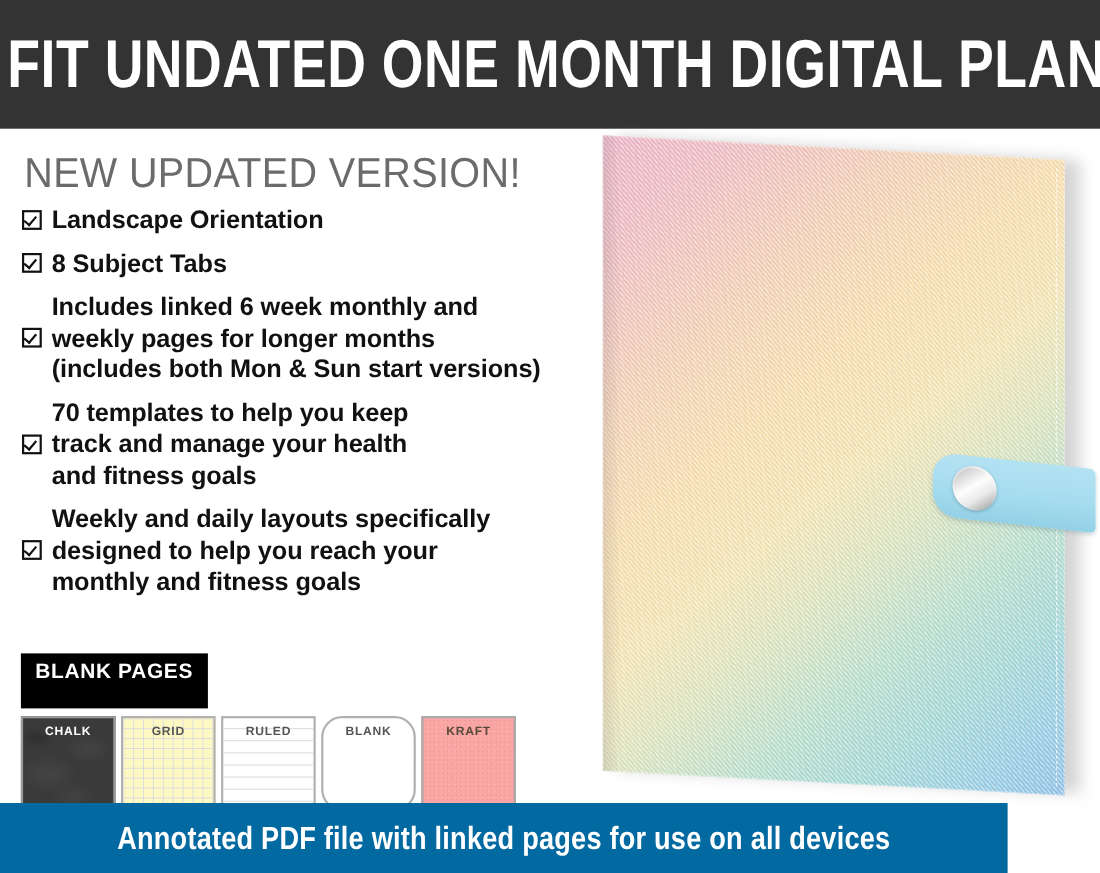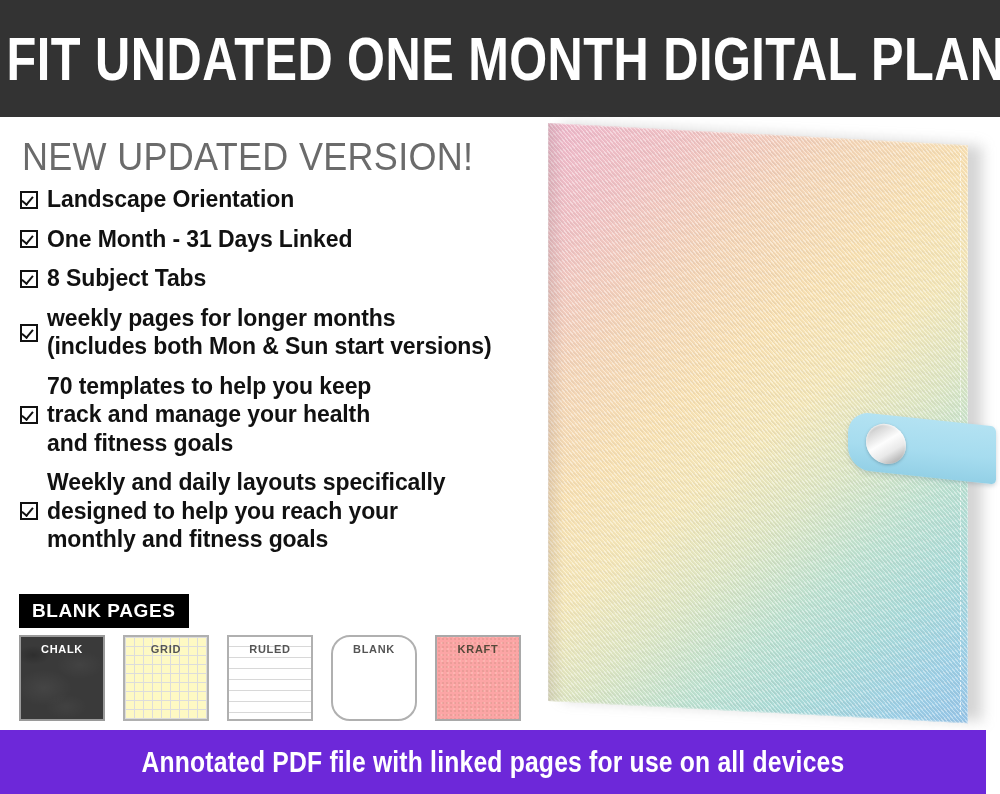--- a/index.html
+++ b/index.html
@@ -121,26 +121,26 @@
     width: 540px;
   }
 
   .blank-pages-label {
     display: inline-block;
     background: #000000;
     color: #ffffff;
     font-size: 19px;
     font-weight: bold;
     letter-spacing: 0.6px;
-    padding: 6px 14px 6px 13px;
+    padding: 6px 14px 22px 13px;
   }
 
   .swatch-row {
     display: flex;
-    gap: 18px;
+    gap: 5px;
     margin-top: 7px;
   }
 
   .swatch {
     position: relative;
     width: 86px;
     height: 86px;
     border: 2px solid #b0b0b0;
     overflow: hidden;
   }
@@ -320,23 +320,23 @@
     height: 40px;
     border-radius: 50%;
     background: linear-gradient(145deg, #9d9d9d 0%, #d8d8d8 22%, #fdfdfd 46%, #e9e9e9 66%, #b4b4b4 86%, #d2d2d2 100%);
     box-shadow: inset 0 1px 2px rgba(255,255,255,0.85), 0 1px 3px rgba(60,80,90,0.38);
   }
 
   
   .footer-bar {
     position: absolute;
     left: 0; top: 730px;
-    width: 986px;
+    width: 916px;
     height: 64px;
-    background: #6d28d9;
+    background: #0369a1;
     display: flex;
     align-items: center;
     justify-content: center;
   }
   .footer-text {
     color: #ffffff;
     font-family: "Liberation Sans Narrow", "Liberation Sans", sans-serif;
     font-size: 26px;
     font-weight: bold;
     letter-spacing: 0.2px;
@@ -360,46 +360,38 @@
       <li class="feature-item">
         <span class="check-icon">
           <span class="box"></span>
             <span class="tick"></span>
         </span>
         <span class="feature-text">
           <span class="ln">Landscape Orientation</span>
         </span>
       </li>
 
+
       <li class="feature-item">
         <span class="check-icon">
           <span class="box"></span>
             <span class="tick"></span>
         </span>
         <span class="feature-text">
-          <span class="ln">One Month - 31 Days Linked</span>
+          <span class="ln">8 Subject Tabs</span>
         </span>
       </li>
 
       <li class="feature-item">
         <span class="check-icon">
           <span class="box"></span>
             <span class="tick"></span>
         </span>
         <span class="feature-text">
-          <span class="ln">8 Subject Tabs</span>
-        </span>
-      </li>
-
-      <li class="feature-item">
-        <span class="check-icon">
-          <span class="box"></span>
-            <span class="tick"></span>
-        </span>
-        <span class="feature-text">
+          <span class="ln">Includes linked 6 week monthly and</span>
           <span class="ln">weekly pages for longer months</span>
           <span class="ln">(includes both Mon &amp; Sun start versions)</span>
         </span>
       </li>
 
       <li class="feature-item">
         <span class="check-icon">
           <span class="box"></span>
             <span class="tick"></span>
         </span>

